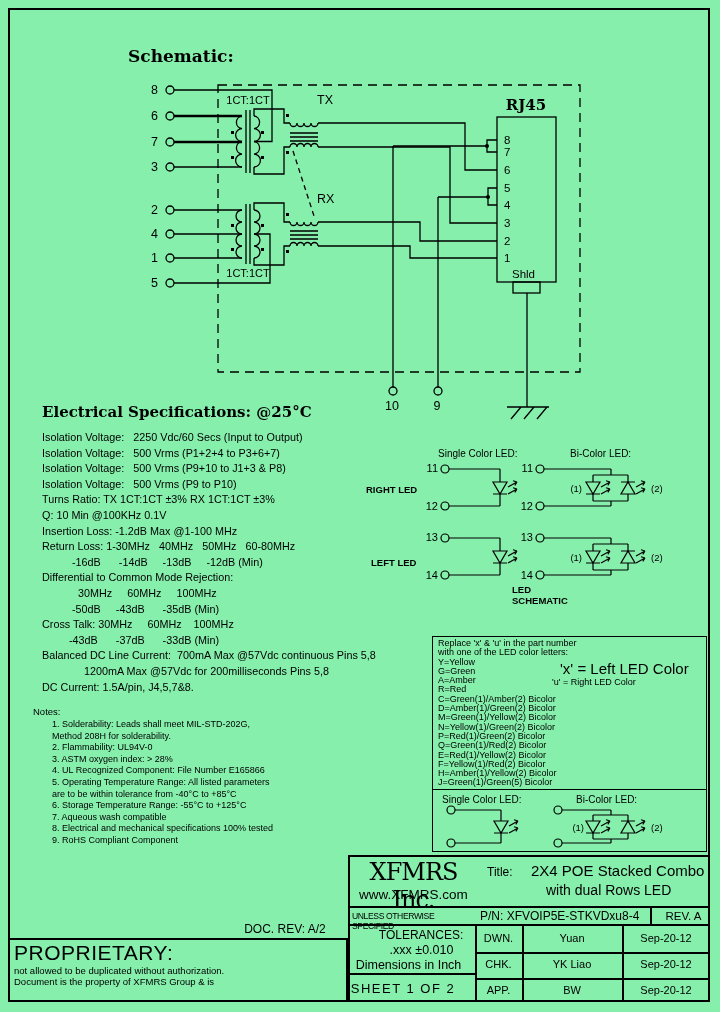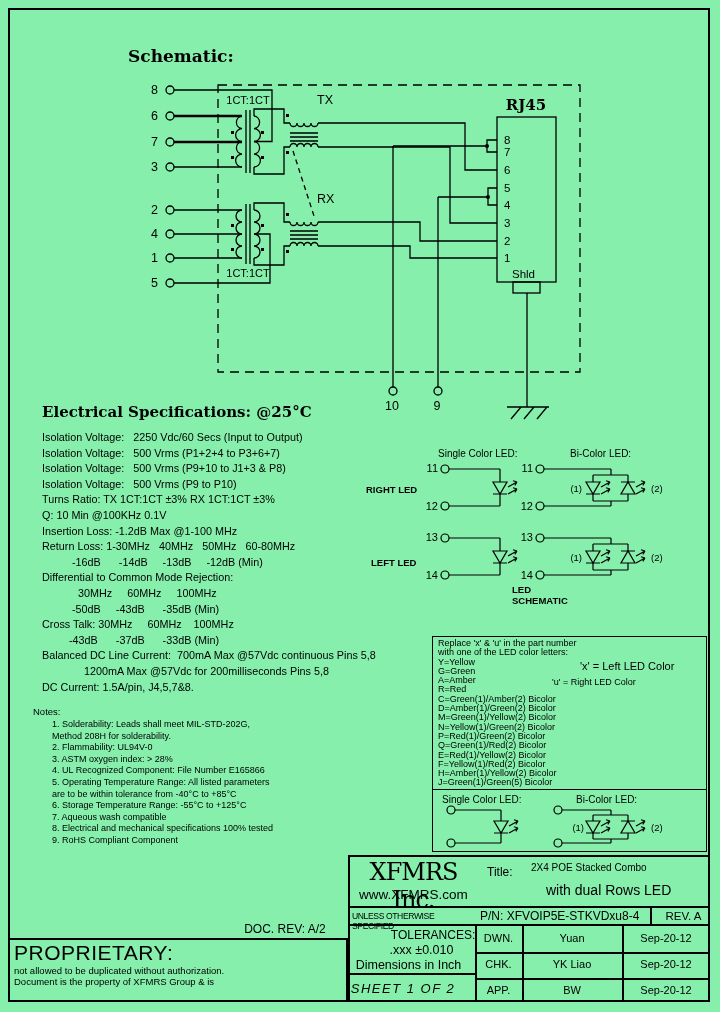--- a/index.html
+++ b/index.html
@@ -17,41 +17,41 @@
   .tl{font-size:11px;}
   .sm9{font-size:9.5px;}
   #schem-title{left:128px;top:46px;font-size:17px;}
   #spec-head{left:42px;top:403px;font-size:15px;}
   #spec-lines{left:42px;top:430px;font-size:10.8px;line-height:15.6px;white-space:pre;}
   #notes-head{left:33px;top:706px;font-size:9.5px;}
   #notes-list{left:52px;top:719px;font-size:9px;line-height:11.6px;white-space:pre-line;}
   #combo-title{left:433px;top:617px;width:274px;font-size:12px;text-decoration:underline;}
   #combo-box{left:432px;top:636px;width:275px;height:154px;border:1.5px solid #000;box-sizing:border-box;
              padding:2px 0 0 5px;font-size:9px;line-height:9.3px;}
-  #combo-legend1{left:580px;top:660px;font-size:11px;}
+  #combo-legend1{left:560px;top:660px;font-size:15px;}
   #combo-legend2{left:552px;top:677px;font-size:9px;}
   #combo-led-box{left:432px;top:790px;width:275px;height:62px;border:1.5px solid #000;border-top:none;box-sizing:border-box;}
   #doc-rev{left:225px;top:922px;width:120px;font-size:12px;text-align:center;}
   #prop-box{left:8px;top:938px;width:340px;height:64px;border-top:2px solid #000;border-right:2px solid #000;box-sizing:border-box;}
   #prop-title{margin:1px 0 0 6px;font-size:21px;letter-spacing:.5px;font-family:"Liberation Sans",sans-serif;}
   .prop-line{margin-left:6px;font-size:9.5px;line-height:11px;}
   #title-block{left:348px;top:855px;width:362px;height:147px;border-left:2px solid #000;border-top:2px solid #000;box-sizing:border-box;}
   .hl,.vl{position:absolute;background:#000;}
   #tb-company{left:2px;top:1px;width:123px;text-align:center;font-size:24px;letter-spacing:-1px;}
   #tb-web{left:2px;top:30px;width:123px;text-align:center;font-size:13.5px;}
   #tb-title-label{left:137px;top:8px;font-size:12px;}
-  #tb-title-1{left:181px;top:5px;font-size:10px;}
+  #tb-title-1{left:181px;top:5px;font-size:15px;}
   #tb-title-2{left:196px;top:25px;font-size:14px;}
   #tb-unless{left:2px;top:54px;width:123px;font-size:8.6px;letter-spacing:-.4px;}
   #tb-pn{left:130px;top:52px;font-size:12px;}
   #tb-rev{left:300px;top:53px;width:67px;text-align:center;font-size:11.5px;}
-  #tb-tol{left:0;top:71px;width:142px;text-align:center;font-size:12px;padding-left:12px;}
+  #tb-tol{left:0;top:71px;width:142px;text-align:center;font-size:12px;}
   #tb-tolv{left:0;top:86px;width:143px;text-align:center;font-size:12.5px;}
   #tb-dim{left:0;top:101px;width:117px;text-align:center;font-size:12.5px;}
-  #tb-sheet{left:0;top:124px;width:106px;text-align:center;font-size:13px;letter-spacing:1.5px;font-style:italic;}
+  #tb-sheet{left:0;top:124px;width:106px;text-align:center;font-size:13px;letter-spacing:1.5px;}
   .tb-cell{position:absolute;font-size:11px;text-align:center;}
 </style>
 </head>
 <body>
 
 <div id="page">
   <div id="page-border" class="abs"></div>
 
   <svg width="0" height="0">
     <defs>

